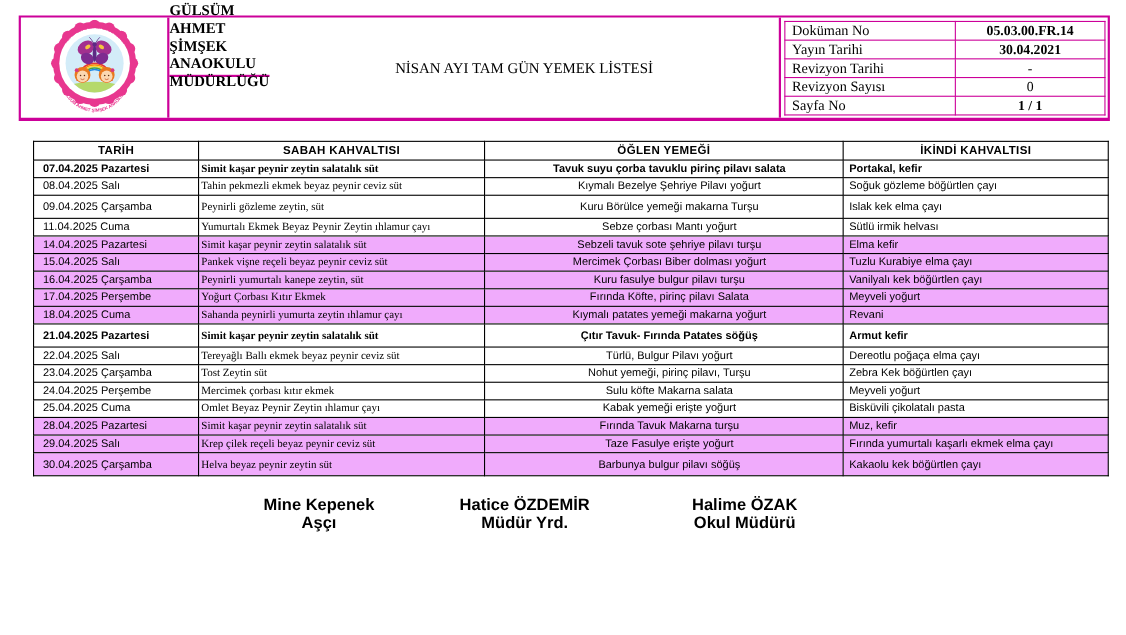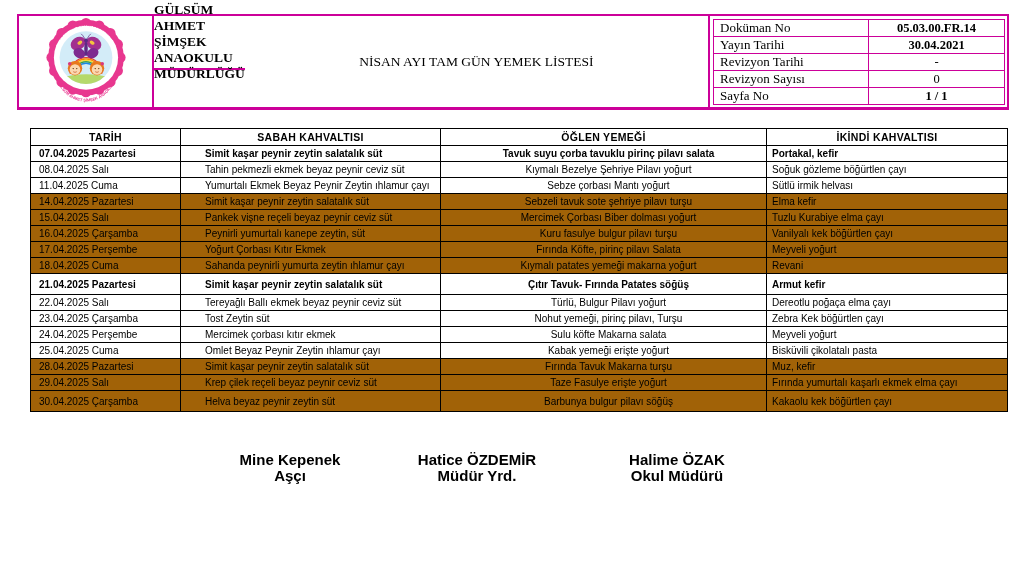--- a/index.html
+++ b/index.html
@@ -51,24 +51,24 @@
   .menu-table col.c-lunch{width:326px;}
   .menu-table col.c-snack{width:241px;}
   .menu-table th{
     border:1px solid #000;height:16px;font-size:10.5px;font-weight:bold;
     text-align:center;padding:0;letter-spacing:0.3px;white-space:nowrap;
   }
   .menu-table td{
     border:1px solid #000;height:15px;padding:0 2px;white-space:nowrap;overflow:hidden;
   }
   .menu-table td.cell-date{padding-left:8px;}
-  .menu-table td.cell-breakfast{padding-left:24px;}
+  .menu-table td.cell-breakfast{padding-left:2px;font-family:Liberation Serif, serif;}
   .menu-table td.cell-lunch{text-align:center;padding-left:12px;}
   .menu-table td.cell-snack{padding-left:5px;}
-  .menu-table tr.shaded td{background:#a16207;}
+  .menu-table tr.shaded td{background:#f0abfc;}
   .menu-table tr.bold td{font-weight:bold;}
   .menu-table tr.tall td{height:20px;}
   
   .signature{
     position:absolute;top:452px;transform:translateX(-50%);
     text-align:center;font-size:15px;font-weight:bold;line-height:16px;
     white-space:nowrap;
   }
   .sig-1{left:290px;} .sig-2{left:477px;} .sig-3{left:677px;}
 </style>
@@ -209,20 +209,26 @@
     <td class="cell-breakfast">Simit kaşar peynir zeytin salatalık süt</td>
     <td class="cell-lunch">Tavuk suyu çorba tavuklu pirinç pilavı salata</td>
     <td class="cell-snack">Portakal, kefir</td>
   </tr>
       <tr>
     <td class="cell-date">08.04.2025 Salı</td>
     <td class="cell-breakfast">Tahin pekmezli ekmek beyaz peynir ceviz süt</td>
     <td class="cell-lunch">Kıymalı Bezelye Şehriye Pilavı yoğurt</td>
     <td class="cell-snack">Soğuk gözleme böğürtlen çayı</td>
   </tr>
+      <tr class="tall">
+    <td class="cell-date">09.04.2025 Çarşamba</td>
+    <td class="cell-breakfast">Peynirli gözleme zeytin, süt</td>
+    <td class="cell-lunch">Kuru Börülce yemeği makarna Turşu</td>
+    <td class="cell-snack">Islak kek elma çayı</td>
+  </tr>
       <tr>
     <td class="cell-date">11.04.2025 Cuma</td>
     <td class="cell-breakfast">Yumurtalı Ekmek Beyaz Peynir Zeytin ıhlamur çayı</td>
     <td class="cell-lunch">Sebze çorbası Mantı yoğurt</td>
     <td class="cell-snack">Sütlü irmik helvası</td>
   </tr>
       <tr class="shaded">
     <td class="cell-date">14.04.2025 Pazartesi</td>
     <td class="cell-breakfast">Simit kaşar peynir zeytin salatalık süt</td>
     <td class="cell-lunch">Sebzeli tavuk sote şehriye pilavı turşu</td>

